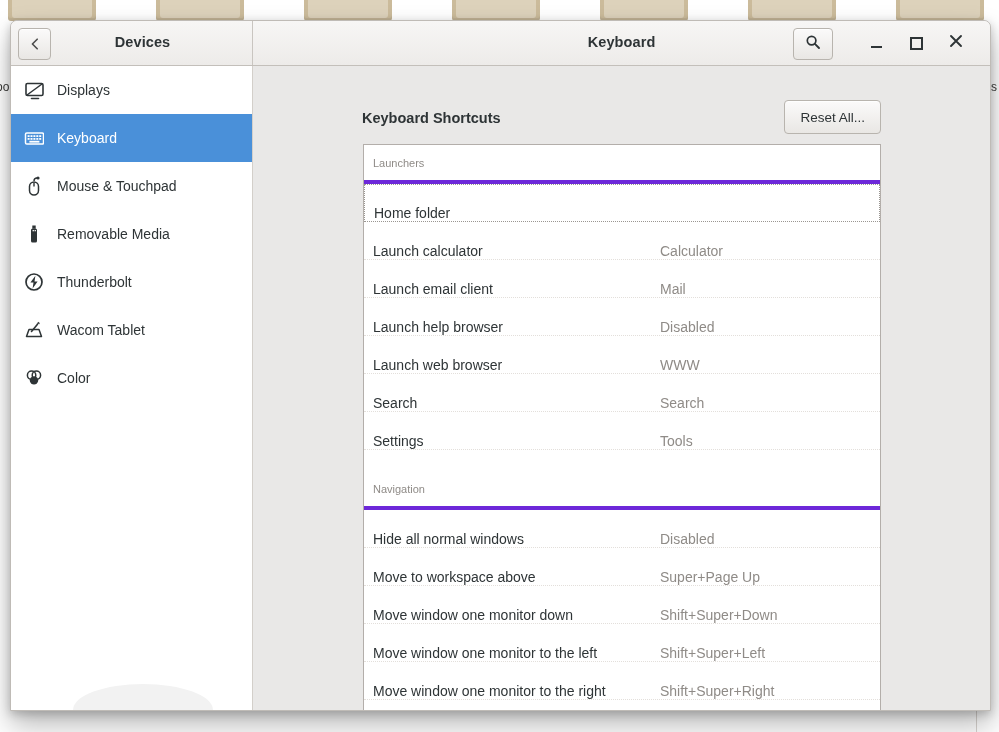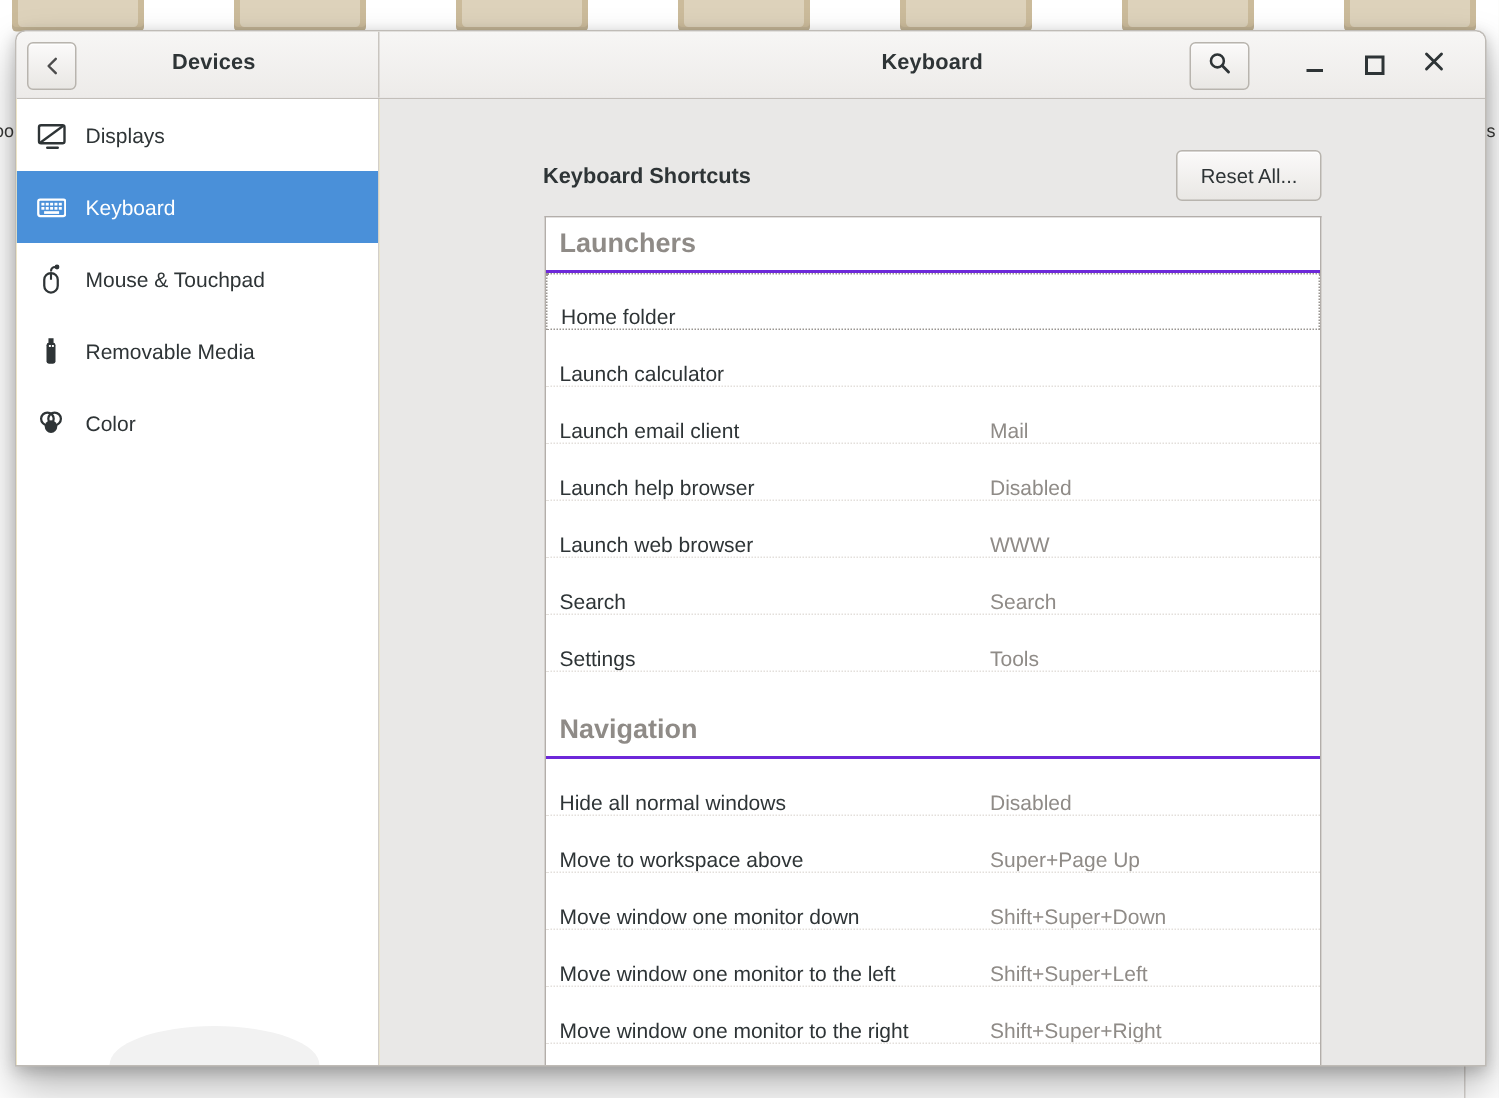--- a/index.html
+++ b/index.html
@@ -172,21 +172,21 @@
   .square {
     width: 9px; height: 9px;
     border: 2px solid #2e3436;
   }
 
   
   .window-body {
     flex: 1 1 auto;
     display: flex;
     min-height: 0;
-    background: #fde047;
+    background: #7f1d1d;
   }
 
   
   #sidebar {
     width: 241px;
     flex: 0 0 241px;
     background: #ffffff;
     border-right: 1px solid #d3cfca;
     position: relative;
     overflow: hidden;
@@ -254,25 +254,24 @@
     background: #ffffff;
     border: 1px solid #b3aeaa;
     border-bottom: none;
     overflow: hidden;
   }
   .group-header {
     height: 35px;
     display: flex;
     align-items: center;
     padding-left: 9px;
-    font-size: 18px;
+    font-size: 11px;
     color: #8f8b87;
     background: #ffffff;
-    border-bottom: 2px solid #6d28d9;
-    font-weight: bold;
+    border-bottom: 4px solid #6d28d9;
   }
   .shortcut-row {
     height: 38px;
     display: flex;
     align-items: flex-end;
     background: #ffffff;
     cursor: pointer;
     border-bottom: 1px dotted #e3dfdb;
     box-sizing: border-box;
   }
@@ -437,20 +436,39 @@
        <rect x="8.3" y="1.5" width="3.4" height="3.2" fill="#2e3436"></rect>
        <rect x="8.6" y="6" width="1.3" height="1.3" fill="#ffffff"></rect>
        <rect x="10.6" y="6" width="1.3" height="1.3" fill="#ffffff"></rect>
             </svg>
           </span>
           <span class="sb-label">Removable Media</span>
         </div>
         <div class="sidebar-item">
           <span class="sb-icon">
             <svg width="20" height="20" viewBox="0 0 20 20">
+              <circle cx="10" cy="10" r="8" fill="none" stroke="#2e3436" stroke-width="1.7"></circle>
+       <path d="M11.4 3.8 L6.4 10.6 h3.1 L8.6 16.4 L13.6 9.4 h-3.1 z" fill="#2e3436"></path>
+            </svg>
+          </span>
+          <span class="sb-label">Thunderbolt</span>
+        </div>
+        <div class="sidebar-item">
+          <span class="sb-icon">
+            <svg width="20" height="20" viewBox="0 0 20 20">
+              <path d="M2.5 16.5 L5 9.5 h10 l2.5 7 z" fill="none" stroke="#2e3436" stroke-width="1.5" stroke-linejoin="round"></path>
+       <path d="M7.5 11.5 L13.5 4.2" stroke="#2e3436" stroke-width="1.6" stroke-linecap="round"></path>
+       <path d="M12.6 3.2 L15 1.8 L15.8 4.2 z" fill="#2e3436"></path>
+            </svg>
+          </span>
+          <span class="sb-label">Wacom Tablet</span>
+        </div>
+        <div class="sidebar-item">
+          <span class="sb-icon">
+            <svg width="20" height="20" viewBox="0 0 20 20">
               <circle cx="7.6" cy="7.2" r="4.2" fill="none" stroke="#2e3436" stroke-width="1.5"></circle>
        <circle cx="12.4" cy="7.2" r="4.2" fill="none" stroke="#2e3436" stroke-width="1.5"></circle>
        <circle cx="10" cy="12.4" r="4.2" fill="#2e3436"></circle>
             </svg>
           </span>
           <span class="sb-label">Color</span>
         </div>
         <div class="sidebar-blob"></div>
     </div>
 
@@ -459,20 +477,21 @@
 
       <button class="btn" id="reset-all-button">Reset All...</button>
 
       <div id="shortcut-list">
           <div class="group-header">Launchers</div>
           <div class="shortcut-row focused">
             <span class="sc-name">Home folder</span>
           </div>
           <div class="shortcut-row">
             <span class="sc-name">Launch calculator</span>
+            <span class="sc-accel">Calculator</span>
           </div>
           <div class="shortcut-row">
             <span class="sc-name">Launch email client</span>
             <span class="sc-accel">Mail</span>
           </div>
           <div class="shortcut-row">
             <span class="sc-name">Launch help browser</span>
             <span class="sc-accel">Disabled</span>
           </div>
           <div class="shortcut-row">

